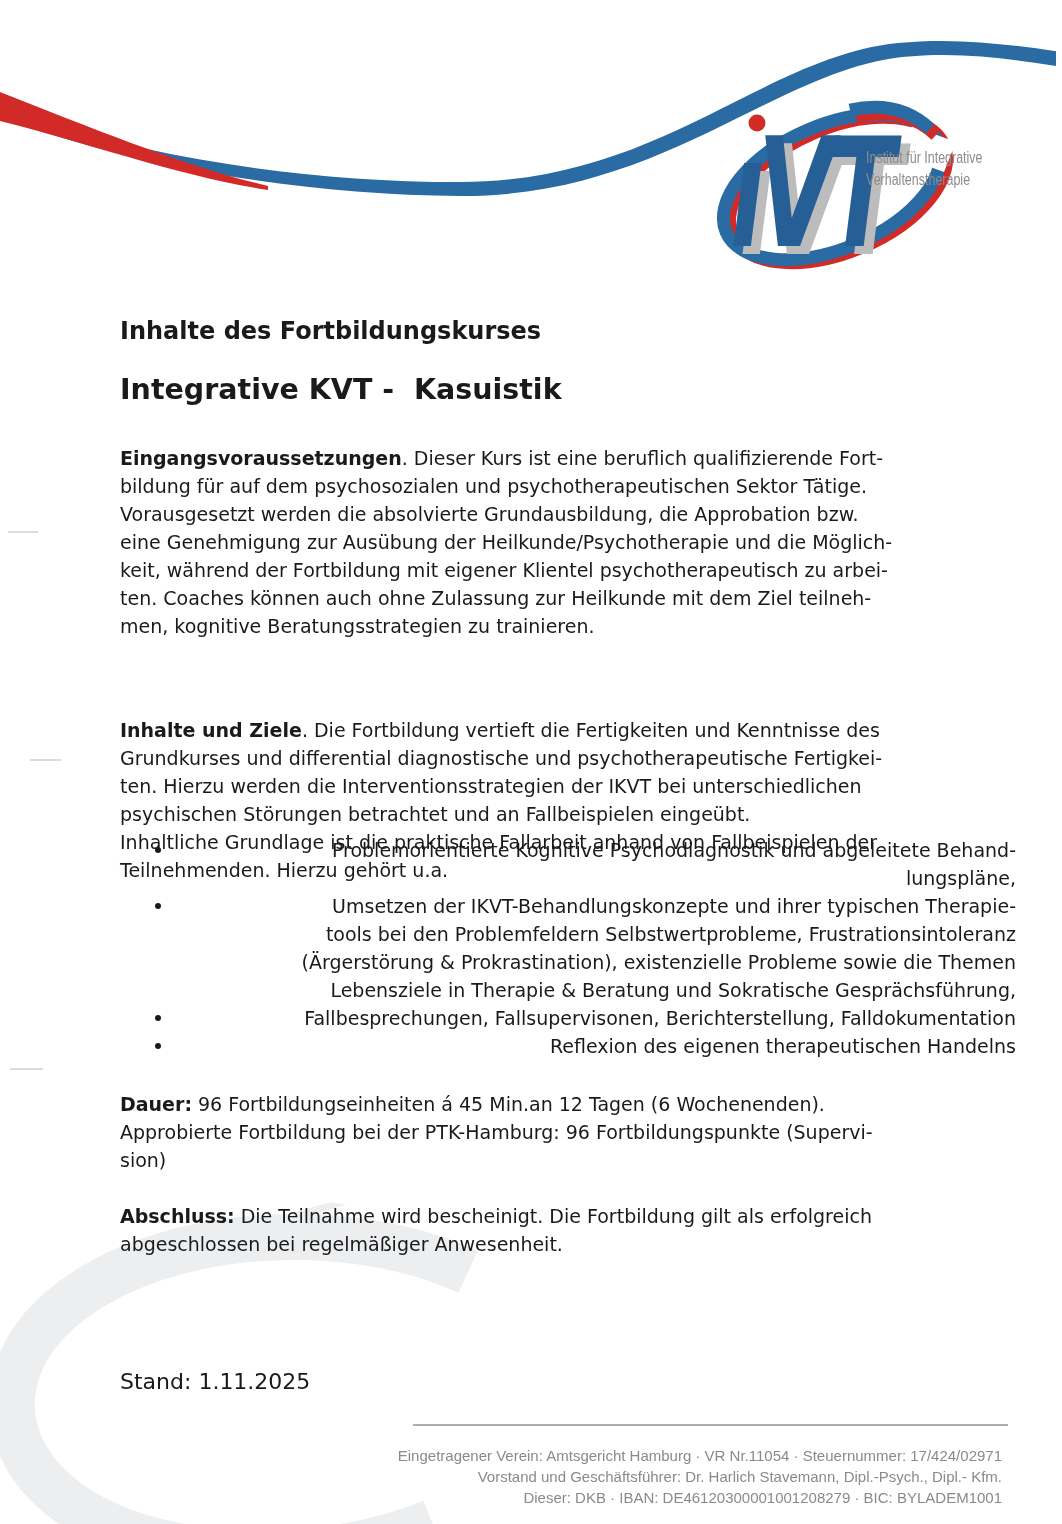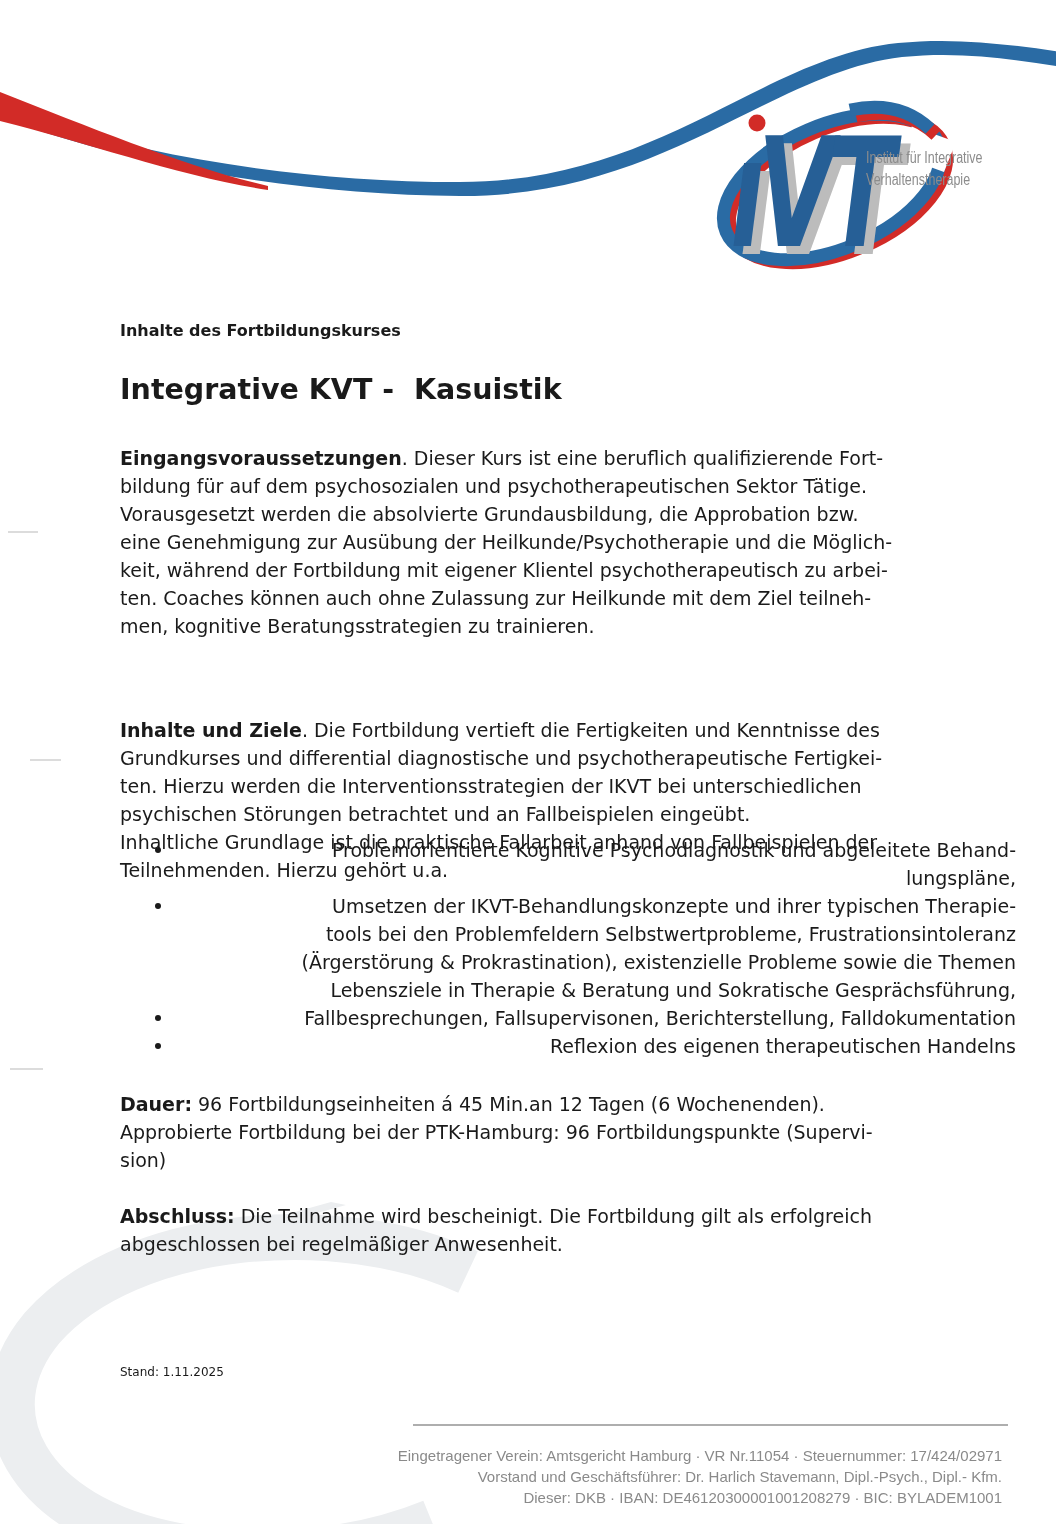--- a/index.html
+++ b/index.html
@@ -33,21 +33,21 @@
     transform:scaleX(0.78);transform-origin:left top;
     white-space:nowrap;
   }
   .logo-name span{display:block;}
   
   .foldmark{position:absolute;height:2px;background:var(--foldmark_gray);z-index:0;}
   
   .content-block{position:absolute;left:120px;width:900px;z-index:3;margin:0;}
   .kicker{
     top:319px;
-    font-size:16px;font-weight:bold;line-height:24px;
+    font-size:24px;font-weight:bold;line-height:24px;
   }
   .doc-title{
     top:373px;
     font-size:28.5px;font-weight:bold;line-height:34px;
     white-space:pre-wrap;
   }
   .body-par{
     font-size:19px;line-height:28px;
   }
   .body-par b{font-weight:bold;}
@@ -61,21 +61,21 @@
     margin:0;padding:0;list-style:none;
     font-size:19px;line-height:28px;
   }
   .bullet-list li{position:relative;white-space:pre-line;text-align:right;}
   .bullet-list li::before{
     content:"";position:absolute;left:-31px;top:11px;
     width:6px;height:6px;border-radius:50%;background:var(--text_black);
   }
   .stand{
     position:absolute;left:120px;top:1350px;z-index:3;
-    font-size:12px;line-height:20px;
+    font-size:22px;line-height:20px;
   }
   
   .footer-rule{
     position:absolute;left:413px;top:1424px;width:595px;height:2px;
     background:var(--rule_gray);z-index:3;
   }
   .footer{
     position:absolute;right:54px;top:1437px;width:700px;z-index:3;
     font-family:"Liberation Sans",sans-serif;
     font-size:15px;line-height:21px;color:var(--footer_gray);

